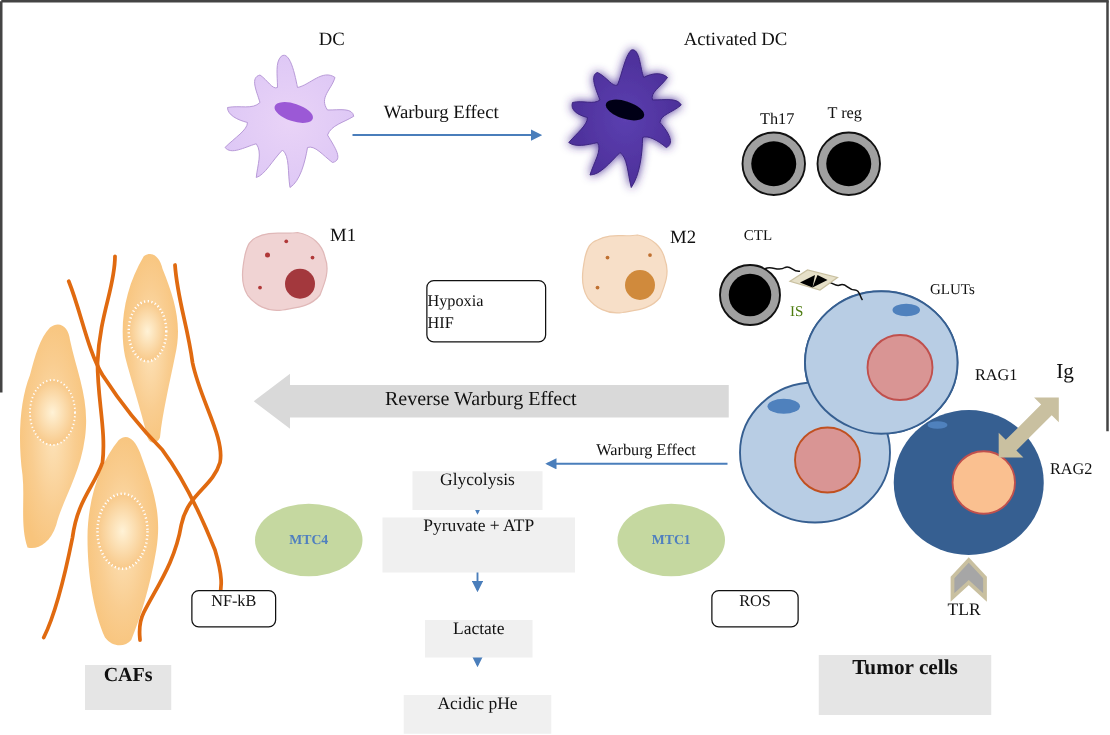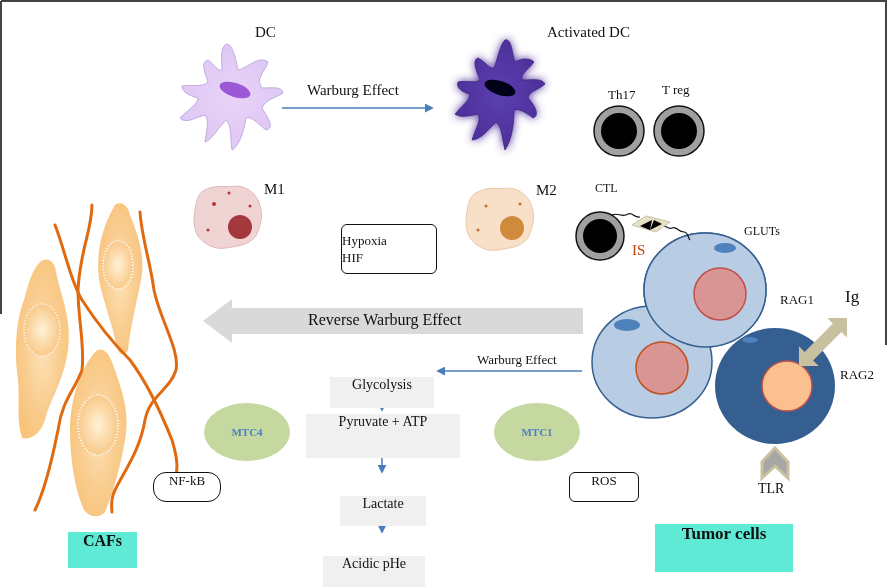--- a/index.html
+++ b/index.html
@@ -4,21 +4,21 @@
 <style>
   html, body { margin: 0; padding: 0; background: #ffffff; }
   body { width: 888px; height: 588px; position: relative; overflow: hidden;
          font-family: "DejaVu Serif", "Liberation Serif", serif; color: #111; }
   #canvas { position: absolute; left: 0; top: 0; width: 888px; height: 588px; }
   .lbl { position: absolute; font-family: "Liberation Serif", "DejaVu Serif", serif; white-space: nowrap; }
   .box { position: absolute; display: flex; align-items: flex-start; justify-content: center;
          font-family: Liberation Serif, serif; text-align: center; }
   .rbox { border: 1.5px solid #111; border-radius: 6px; background: #fff; }
   .gbox { background: #f0f0f0; margin-top: 22px; }
-  .pbox { background: #5eead4; font-weight: bold; }
+  .pbox { background: #e5e5e5; font-weight: bold; }
   .ell { position: absolute; border-radius: 50%; background: #c5d8a0; display: flex;
          align-items: center; justify-content: center; color: #4f7fbf; font-weight: bold;
          font-family: "Liberation Serif", serif; font-size: 11px; }
 </style>
 </head>
 <body>
 
 <svg id="canvas" viewBox="0 0 888 588" xmlns="http://www.w3.org/2000/svg">
   <defs>
     <radialGradient id="dcGrad" cx="50%" cy="50%" r="60%">
@@ -161,39 +161,39 @@
 </svg>
 
 <div class="lbl" style="left:255px;top:24px;font-size:15px;">DC</div>
 <div class="lbl" style="left:547px;top:24px;font-size:15px;">Activated DC</div>
 <div class="lbl" style="left:307px;top:82px;font-size:15px;">Warburg Effect</div>
 <div class="lbl" style="left:608px;top:87px;font-size:13px;">Th17</div>
 <div class="lbl" style="left:662px;top:82px;font-size:13px;font-family:Liberation Serif, serif;">T reg</div>
 <div class="lbl" style="left:264px;top:181px;font-size:15px;">M1</div>
 <div class="lbl" style="left:536px;top:182px;font-size:15px;">M2</div>
 <div class="lbl" style="left:595px;top:181px;font-size:12px;">CTL</div>
-<div class="lbl" style="left:632px;top:242px;font-size:15px;color:#c2410c;">IS</div>
+<div class="lbl" style="left:632px;top:242px;font-size:12px;color:#4d7c0f;">IS</div>
 <div class="lbl" style="left:744px;top:224px;font-size:12px;">GLUTs</div>
 <div class="lbl" style="left:780px;top:292px;font-size:13px;">RAG1</div>
 <div class="lbl" style="left:845px;top:287px;font-size:17px;font-weight:normal;">Ig</div>
 <div class="lbl" style="left:840px;top:367px;font-size:13px;">RAG2</div>
 <div class="lbl" style="left:758px;top:481px;font-size:14px;">TLR</div>
 
 <div class="lbl" style="left:308px;top:311px;font-size:16px;">Reverse Warburg Effect</div>
 <div class="lbl" style="left:477px;top:352px;font-size:13px;">Warburg Effect</div>
 
 <div class="box rbox" style="left:341px;top:224px;width:94px;height:48px;font-size:13px;flex-direction:column;line-height:17px;">
   <span>Hypoxia</span>
   <span>HIF</span>
 </div>
-<div class="box rbox" style="left:153px;top:472px;width:66px;height:28px;font-size:13px;border-radius:13px;">NF-kB</div>
+<div class="box rbox" style="left:153px;top:472px;width:66px;height:28px;font-size:13px;">NF-kB</div>
 <div class="box rbox" style="left:569px;top:472px;width:68px;height:28px;font-size:13px;">ROS</div>
 
 <div class="box gbox" style="left:330px;top:355px;width:104px;height:31px;font-size:14px;">Glycolysis</div>
 <div class="box gbox" style="left:306px;top:392px;width:154px;height:44px;font-size:14px;">Pyruvate + ATP</div>
 <div class="box gbox" style="left:340px;top:474px;width:86px;height:30px;font-size:14px;">Lactate</div>
-<div class="box gbox" style="left:323px;top:534px;width:102px;height:31px;font-size:14px;">Acidic pHe</div>
+<div class="box gbox" style="left:323px;top:534px;width:118px;height:31px;font-size:14px;">Acidic pHe</div>
 
 <div class="ell" style="left:204px;top:403px;width:86px;height:58px;">MTC4</div>
 <div class="ell" style="left:494px;top:403px;width:86px;height:58px;">MTC1</div>
 
 <div class="box pbox" style="left:68px;top:532px;width:69px;height:36px;font-size:16px;">CAFs</div>
 <div class="box pbox" style="left:655px;top:524px;width:138px;height:48px;font-size:17px;">Tumor cells</div>
 
 </body></html>

